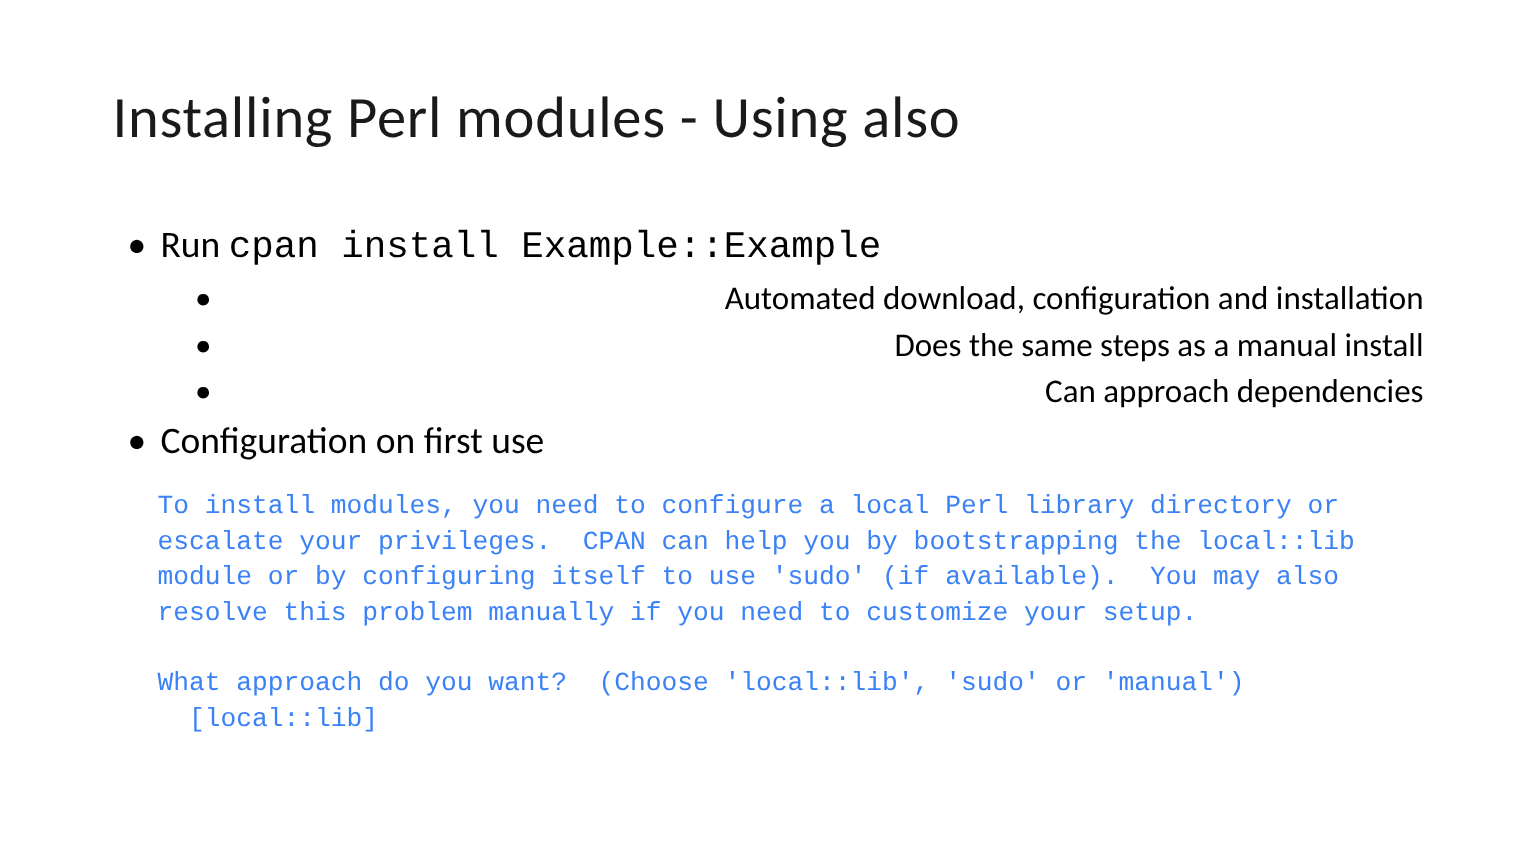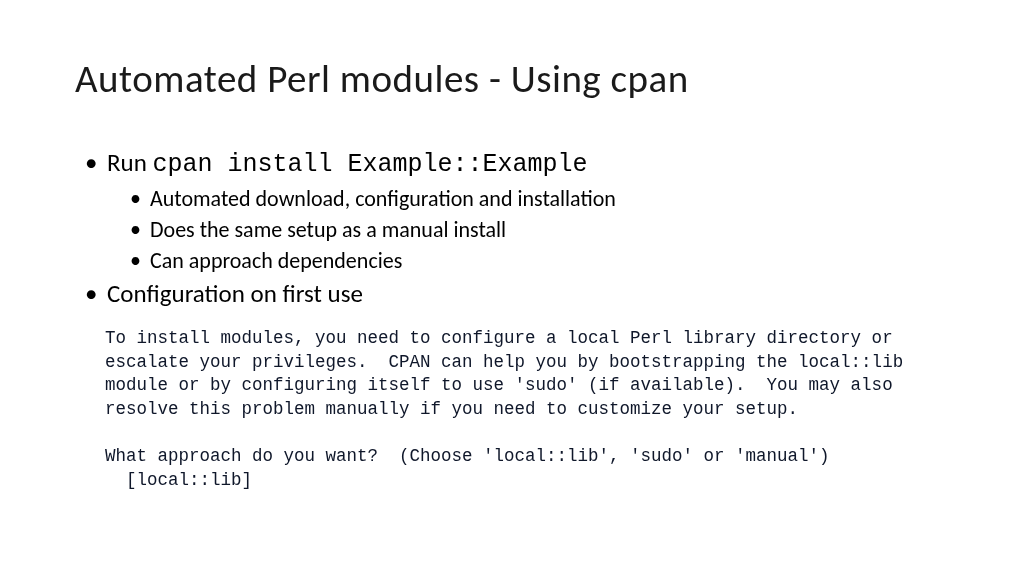--- a/index.html
+++ b/index.html
@@ -37,53 +37,54 @@
       left: 0;
       top: 0;
     }
     .bullet-l2 {
       font-size: 22px;
       font-weight: 400;
       margin-left: 55px;
       margin-bottom: 4px;
       position: relative;
       padding-left: 20px;
+      text-align: right;
     }
     .bullet-l2::before {
       content: "•";
       position: absolute;
       left: 0;
       top: 0;
     }
     .mono {
       font-family: 'Courier New', Courier, monospace;
       font-size: 25px;
     }
     .section-gap {
     }
     .code-block {
       font-family: 'Courier New', Courier, monospace;
       font-size: 17.5px;
       line-height: 1.35;
       margin-left: 30px;
       margin-top: 18px;
       white-space: pre-wrap;
-      color: #0f172a;
+      color: #3b82f6;
     }
   </style>
 </head>
 <body>
 
-<h1 class="title">Automated Perl modules - Using cpan</h1>
+<h1 class="title">Installing Perl modules - Using also</h1>
 
 <div class="bullet-l1">
   <span>Run </span><span class="mono">cpan install Example::Example</span>
 </div>
 <div class="bullet-l2">Automated download, configuration and installation</div>
-<div class="bullet-l2">Does the same setup as a manual install</div>
+<div class="bullet-l2">Does the same steps as a manual install</div>
 <div class="bullet-l2">Can approach dependencies</div>
 
 <div class="bullet-l1 section-gap">Configuration on first use</div>
 
 <div class="code-block">To install modules, you need to configure a local Perl library directory or
 escalate your privileges.  CPAN can help you by bootstrapping the local::lib
 module or by configuring itself to use 'sudo' (if available).  You may also
 resolve this problem manually if you need to customize your setup.
 
 What approach do you want?  (Choose 'local::lib', 'sudo' or 'manual')

